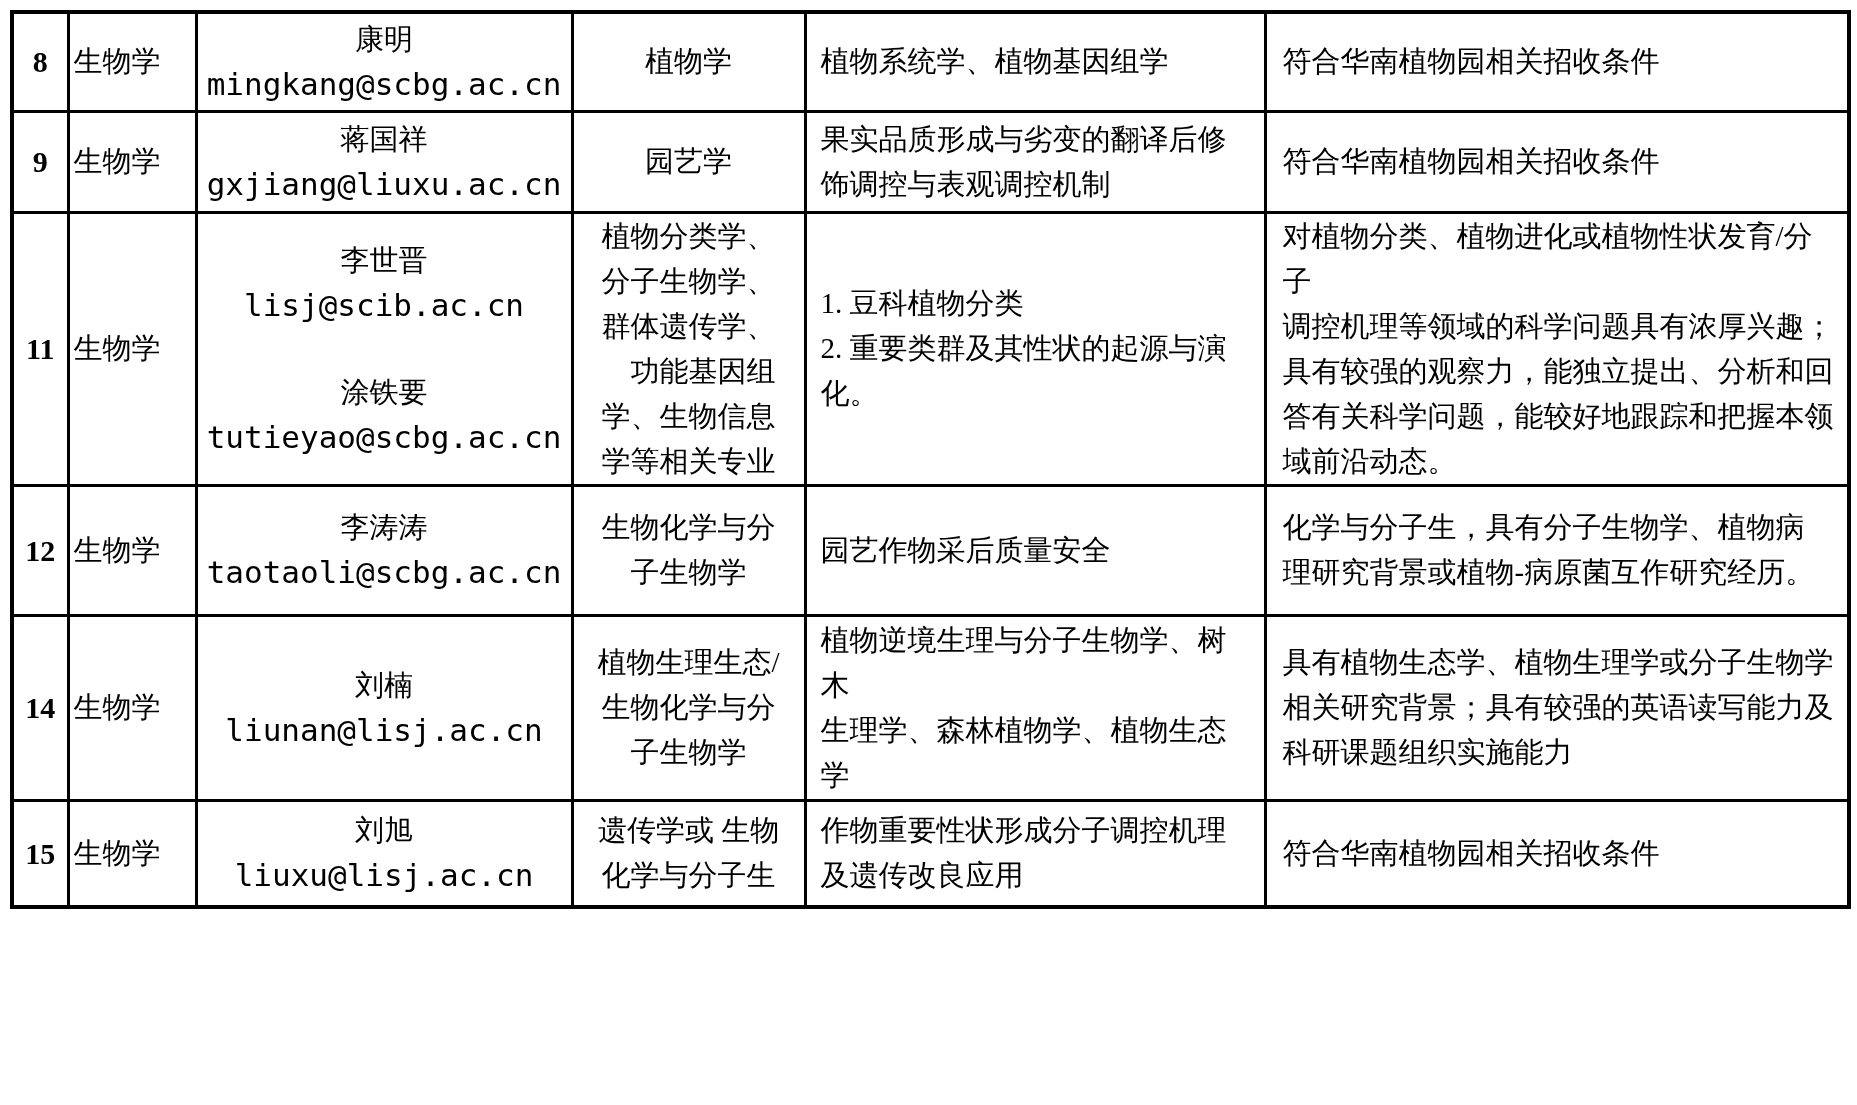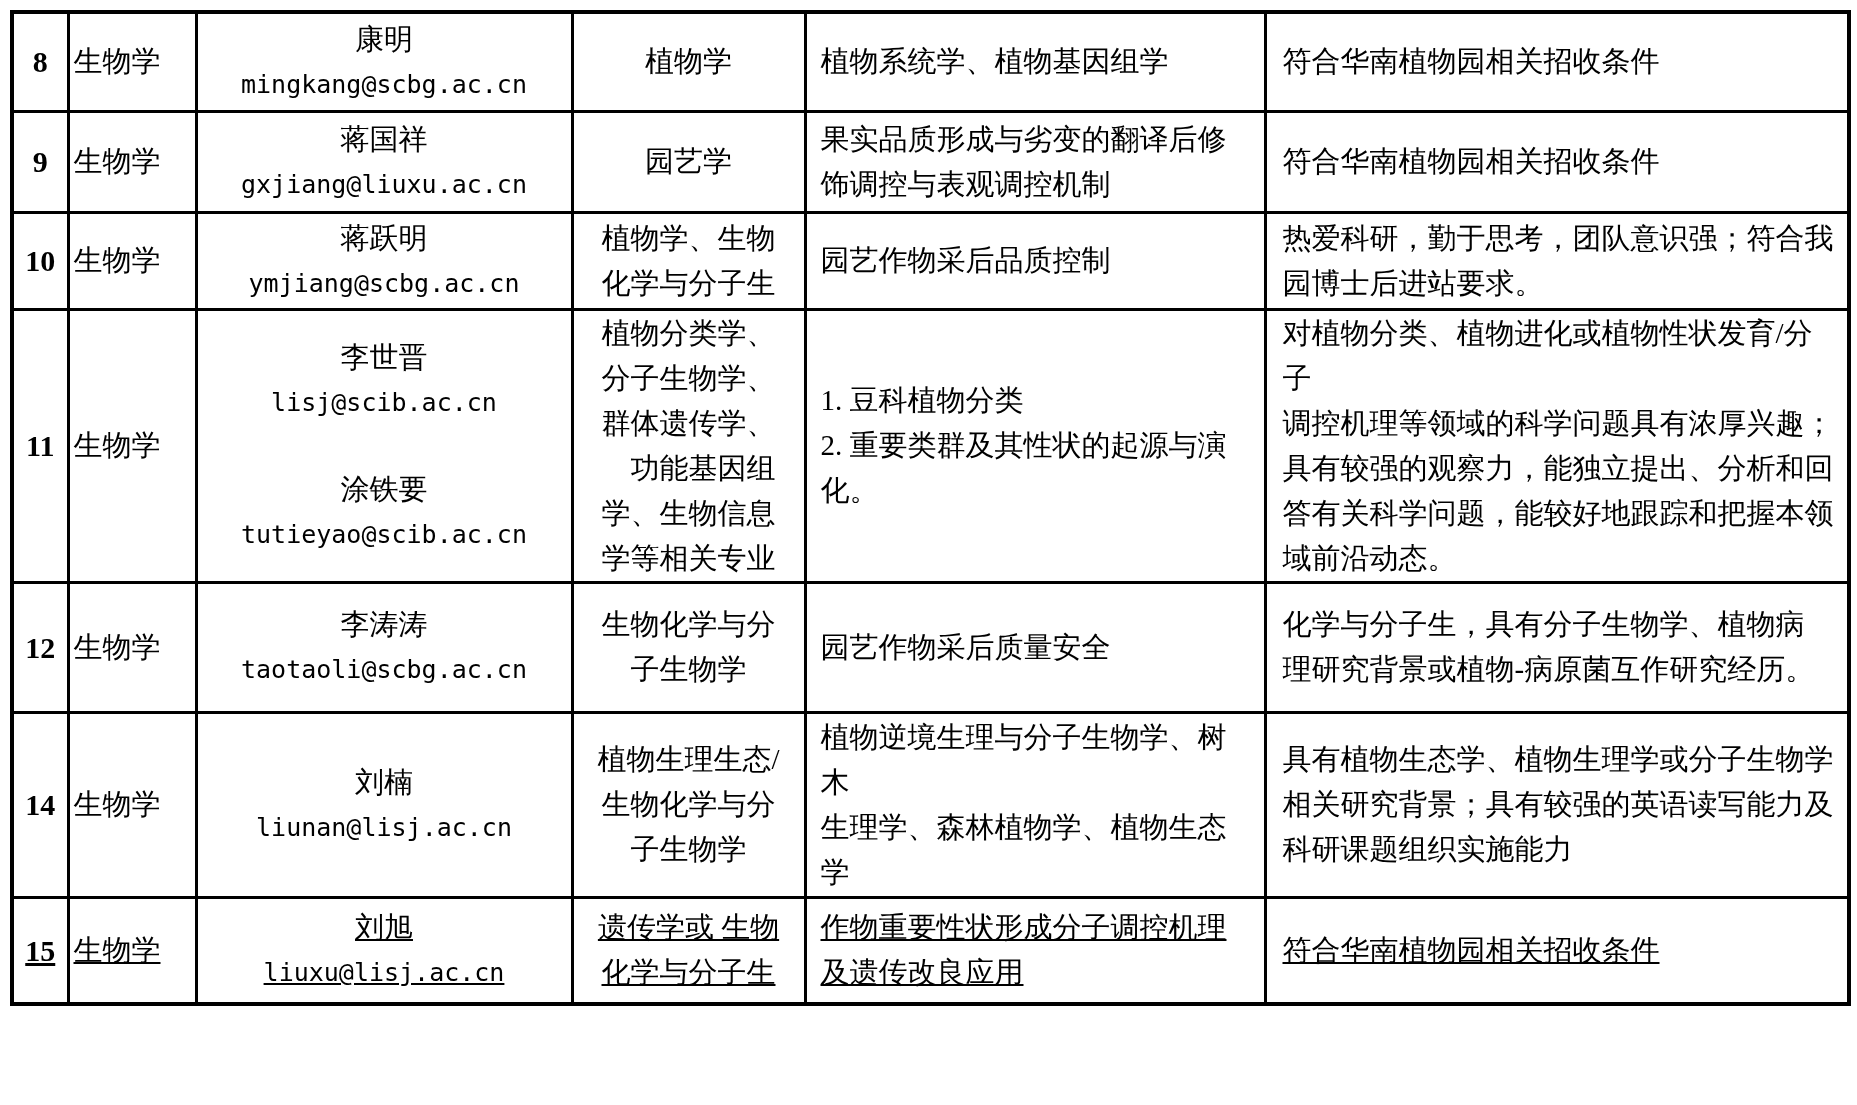--- a/index.html
+++ b/index.html
@@ -51,21 +51,21 @@
     text-align:left;
     white-space:pre-line;
     padding:0 10px 0 16px;
   }
   .contact-name{
     font-size:29px;
     line-height:45px;
   }
   .contact-email{
     font-family:"DejaVu Sans Mono","Liberation Mono",monospace;
-    font-size:25px;
+    font-size:31px;
     line-height:45px;
   }
   .contact-block + .contact-block{
     margin-top:42px;
   }
 </style>
 </head>
 <body>
 
 <table>
@@ -98,46 +98,31 @@
           <div class="contact-block">
             <div class="contact-name">蒋国祥</div>
             <div class="contact-email">gxjiang@liuxu.ac.cn</div>
           </div>
         </td>
     <td class="c-field">园艺学</td>
     <td class="c-dir">果实品质形成与劣变的翻译后修
 饰调控与表观调控机制</td>
     <td class="c-req">符合华南植物园相关招收条件</td>
   </tr>
-      <tr style="height: 97px;">
-    <td class="c-num">10</td>
-    <td class="c-disc">生物学</td>
-    <td class="c-contacts">
-          <div class="contact-block">
-            <div class="contact-name">蒋跃明</div>
-            <div class="contact-email">ymjiang@scbg.ac.cn</div>
-          </div>
-        </td>
-    <td class="c-field">植物学、生物
-化学与分子生</td>
-    <td class="c-dir">园艺作物采后品质控制</td>
-    <td class="c-req">热爱科研，勤于思考，团队意识强；符合我
-园博士后进站要求。</td>
-  </tr>
       <tr style="height: 268px;">
     <td class="c-num">11</td>
     <td class="c-disc">生物学</td>
     <td class="c-contacts">
           <div class="contact-block">
             <div class="contact-name">李世晋</div>
             <div class="contact-email">lisj@scib.ac.cn</div>
           </div>
           <div class="contact-block">
             <div class="contact-name">涂铁要</div>
-            <div class="contact-email">tutieyao@scib.ac.cn</div>
+            <div class="contact-email">tutieyao@scbg.ac.cn</div>
           </div>
         </td>
     <td class="c-field">植物分类学、
 分子生物学、
 群体遗传学、
 　功能基因组
 学、生物信息
 学等相关专业</td>
     <td class="c-dir">1. 豆科植物分类
 2. 重要类群及其性状的起源与演
@@ -174,21 +159,21 @@
         </td>
     <td class="c-field">植物生理生态/
 生物化学与分
 子生物学</td>
     <td class="c-dir">植物逆境生理与分子生物学、树木
 生理学、森林植物学、植物生态学</td>
     <td class="c-req">具有植物生态学、植物生理学或分子生物学
 相关研究背景；具有较强的英语读写能力及
 科研课题组织实施能力</td>
   </tr>
-      <tr style="height: 107px; text-decoration: underline;">
+      <tr style="height: 107px;">
     <td class="c-num">15</td>
     <td class="c-disc">生物学</td>
     <td class="c-contacts">
           <div class="contact-block">
             <div class="contact-name">刘旭</div>
             <div class="contact-email">liuxu@lisj.ac.cn</div>
           </div>
         </td>
     <td class="c-field">遗传学或 生物
 化学与分子生</td>

